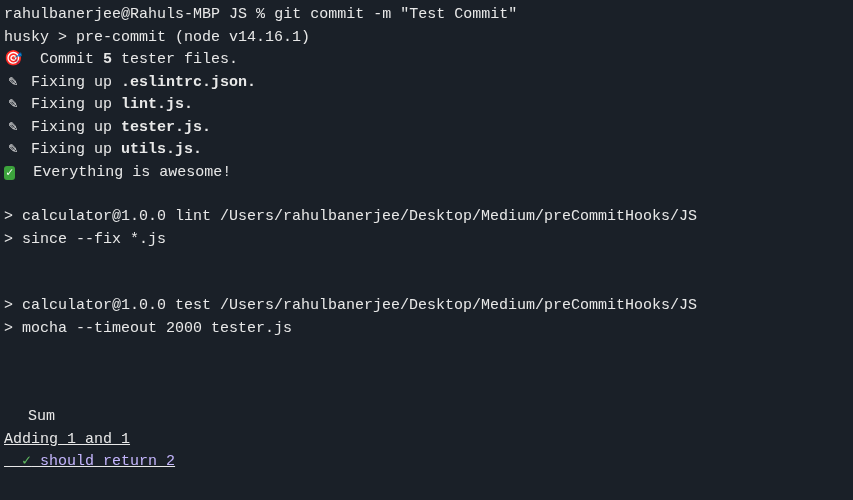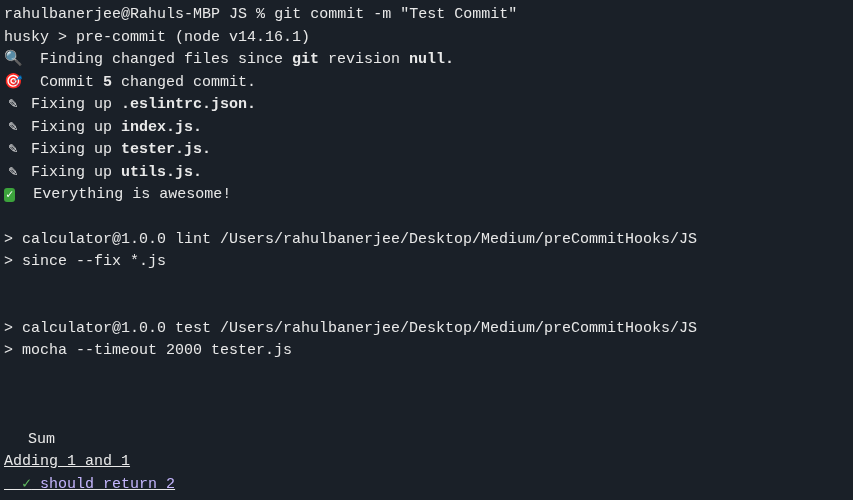--- a/index.html
+++ b/index.html
@@ -55,27 +55,26 @@
   </style>
 </head>
 <body>
 
 <div>
 
   <div class="line"><span>rahulbanerjee@Rahuls-MBP</span> <span>JS</span> <span>%</span> <span>git commit -m "Test Commit"</span></div>
 
   <div class="line"><span>husky &gt; pre-commit (node v14.16.1)</span></div>
 
-  <div class="line"><span class="icon">🔍</span>  <span>Finding changed files since </span><span class="bold">git</span><span> revision </span><span class="bold">null.</span></div>
 
-  <div class="line"><span class="icon">🎯</span>  <span>Commit </span><span class="bold">5</span><span> changed commit.</span></div>
+  <div class="line"><span class="icon">🎯</span>  <span>Commit </span><span class="bold">5</span><span> tester files.</span></div>
 
   <div class="line"><span class="icon">✎</span> <span>Fixing up </span><span class="bold">.eslintrc.json.</span></div>
 
-  <div class="line"><span class="icon">✎</span> <span>Fixing up </span><span class="bold">index.js.</span></div>
+  <div class="line"><span class="icon">✎</span> <span>Fixing up </span><span class="bold">lint.js.</span></div>
 
   <div class="line"><span class="icon">✎</span> <span>Fixing up </span><span class="bold">tester.js.</span></div>
 
   <div class="line"><span class="icon">✎</span> <span>Fixing up </span><span class="bold">utils.js.</span></div>
 
   <div class="line"><span class="check-box">✓</span>  <span>Everything is awesome!</span></div>
 
   <div class="blank"></div>
 
   <div class="line"><span>&gt; </span><span>calculator@1.0.0 lint /Users/rahulbanerjee/Desktop/Medium/preCommitHooks/JS</span></div>

